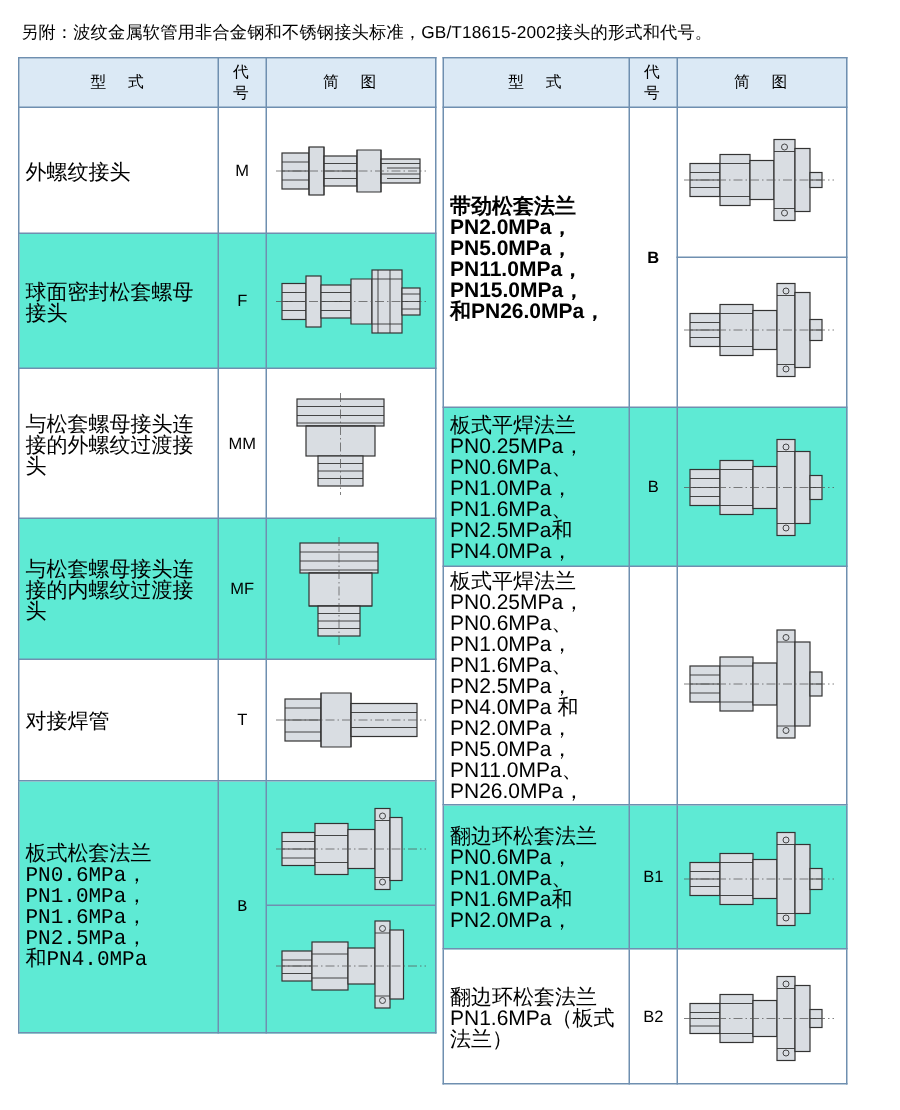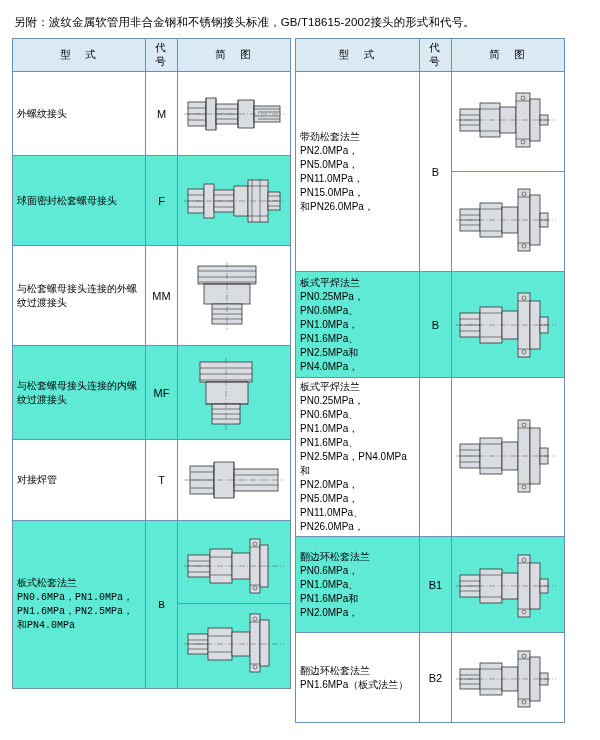--- a/index.html
+++ b/index.html
@@ -49,21 +49,21 @@
   thead th {
     background: #dbe9f5;
     font-weight: normal;
     font-size: 10.5px;
     height: 22px;
     text-align: center;
     letter-spacing: 2px;
     color: #000;
   }
   .cell-type {
-    font-size: 10px;
+    font-size: 14px;
     line-height: 14px;
     padding-left: 8px;
     text-align: left;
   }
   .cell-code {
     text-align: center;
     font-size: 11px;
   }
   .cell-fig {
     padding: 0;
@@ -276,21 +276,21 @@
         </colgroup>
       <thead>
         <tr>
           <th>型　式</th>
           <th>代号</th>
           <th>简　图</th>
         </tr>
       </thead>
       <tbody>
 
-        <tr style="height:100px;">
+        <tr style="height:100px;font-weight:bold;">
           <td class="cell-type white" rowspan="2" style="white-space:pre-line;">带劲松套法兰
 PN2.0MPa，PN5.0MPa，
 PN11.0MPa，PN15.0MPa，
 和PN26.0MPa，</td>
           <td class="cell-code white" rowspan="2">B</td>
           <td class="cell-fig white">
             <svg class="fig" width="104" height="86" viewBox="0 0 104 86">
               <g fill="#d9dde2" stroke="#333" stroke-width="0.8">
                 <rect x="4" y="30" width="20" height="22"></rect>
                 <rect x="24" y="24" width="20" height="34"></rect>

